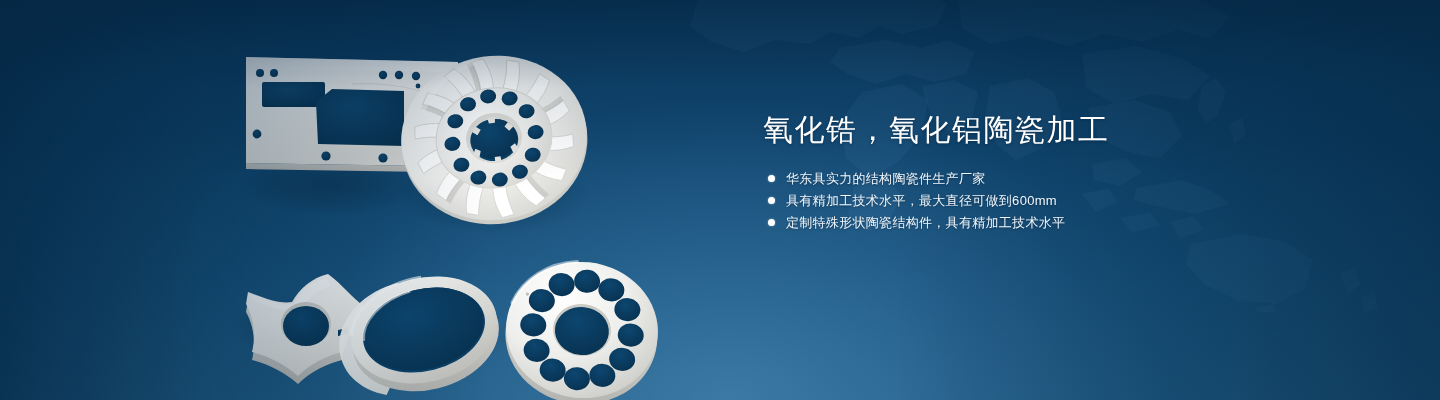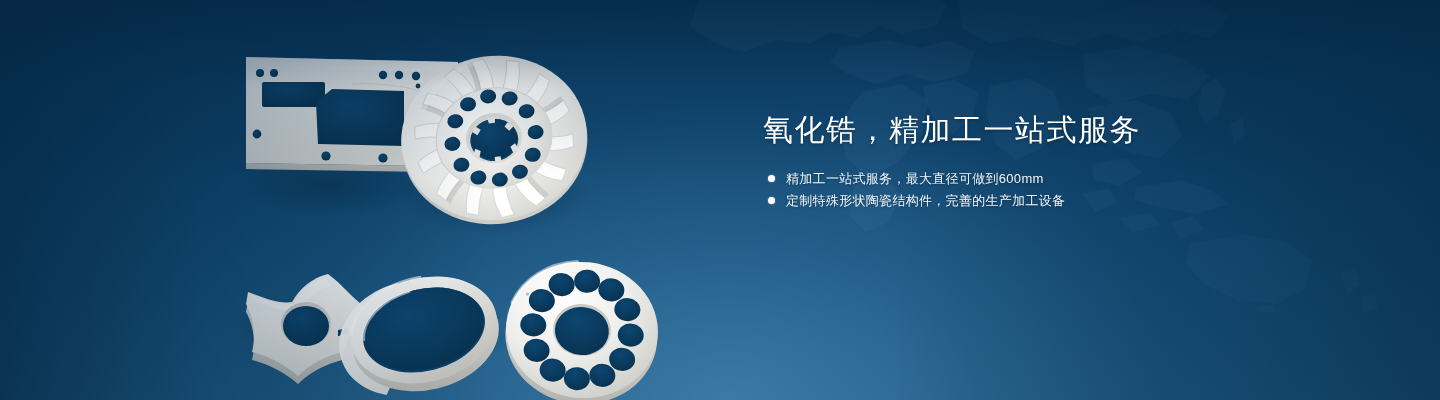--- a/index.html
+++ b/index.html
@@ -298,27 +298,31 @@
         <path d="M-72,-20 A76,68 0 0 1 -12,-67" stroke="#ffffff" stroke-width="4" fill="none" opacity="0.5" stroke-linecap="round"></path>
 
         <circle cx="-58" cy="-30" r="1.6" fill="#b0b0ab" opacity="0.8"></circle>
       </g>
     </svg>
   </div>
 
   <div class="bg-vign" style="pointer-events:none;"></div>
 
   <div class="copy">
-    <div class="headline">氧化锆，精加工一站式服务</div>
+    <div class="headline">氧化锆，氧化铝陶瓷加工</div>
 
     <div class="bullets">
       <div class="bullet">
         <span class="dot"></span>
-        <span class="btxt">精加工一站式服务，最大直径可做到600mm</span>
+        <span class="btxt">华东具实力的结构陶瓷件生产厂家</span>
       </div>
       <div class="bullet">
         <span class="dot"></span>
-        <span class="btxt">定制特殊形状陶瓷结构件，完善的生产加工设备</span>
+        <span class="btxt">具有精加工技术水平，最大直径可做到600mm</span>
+      </div>
+      <div class="bullet">
+        <span class="dot"></span>
+        <span class="btxt">定制特殊形状陶瓷结构件，具有精加工技术水平</span>
       </div>
     </div>
   </div>
 
 </div>
 
 </body></html>

